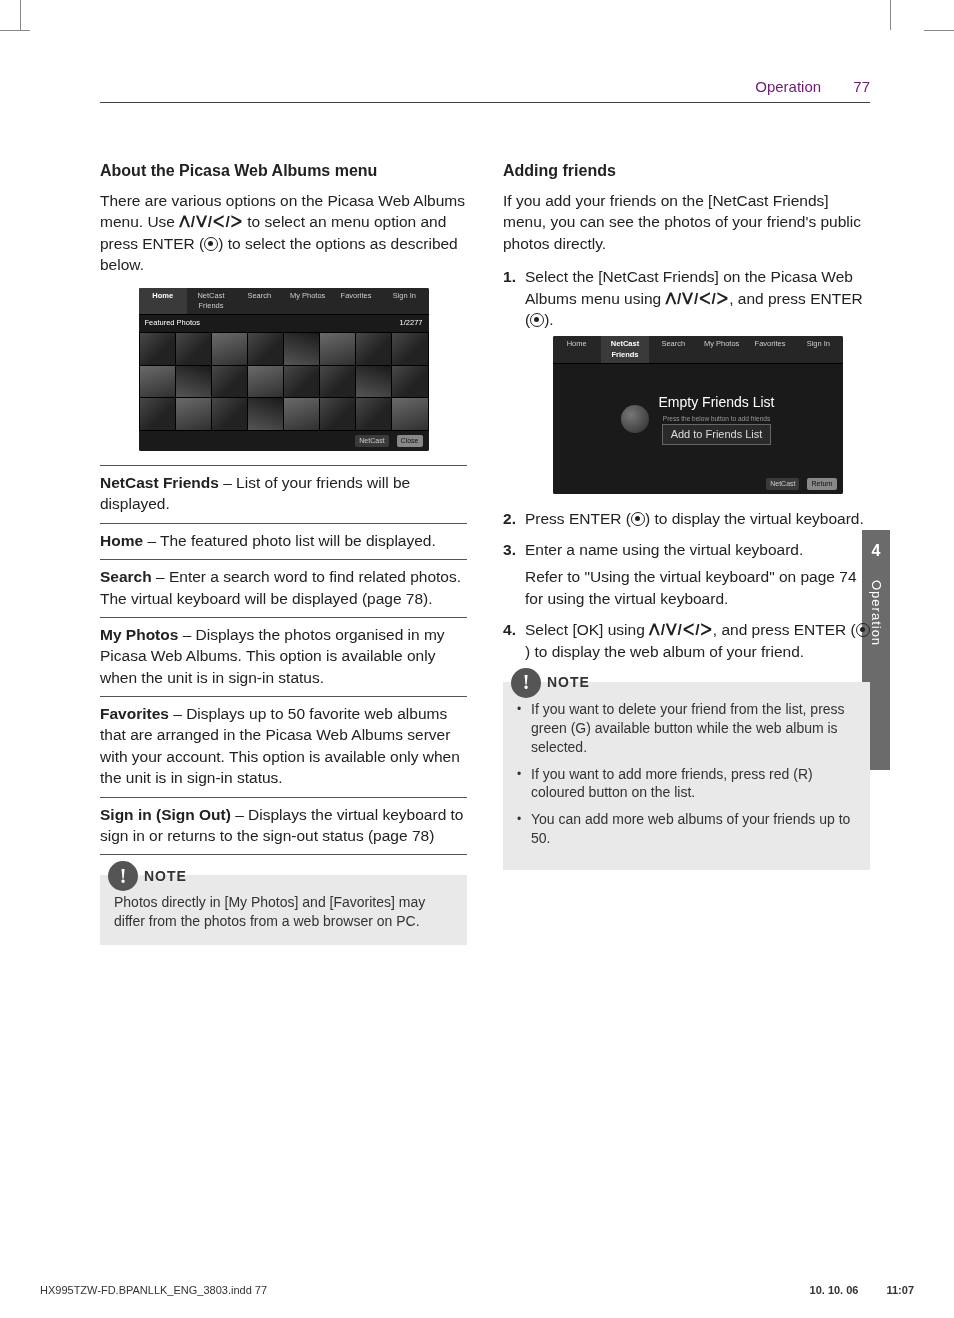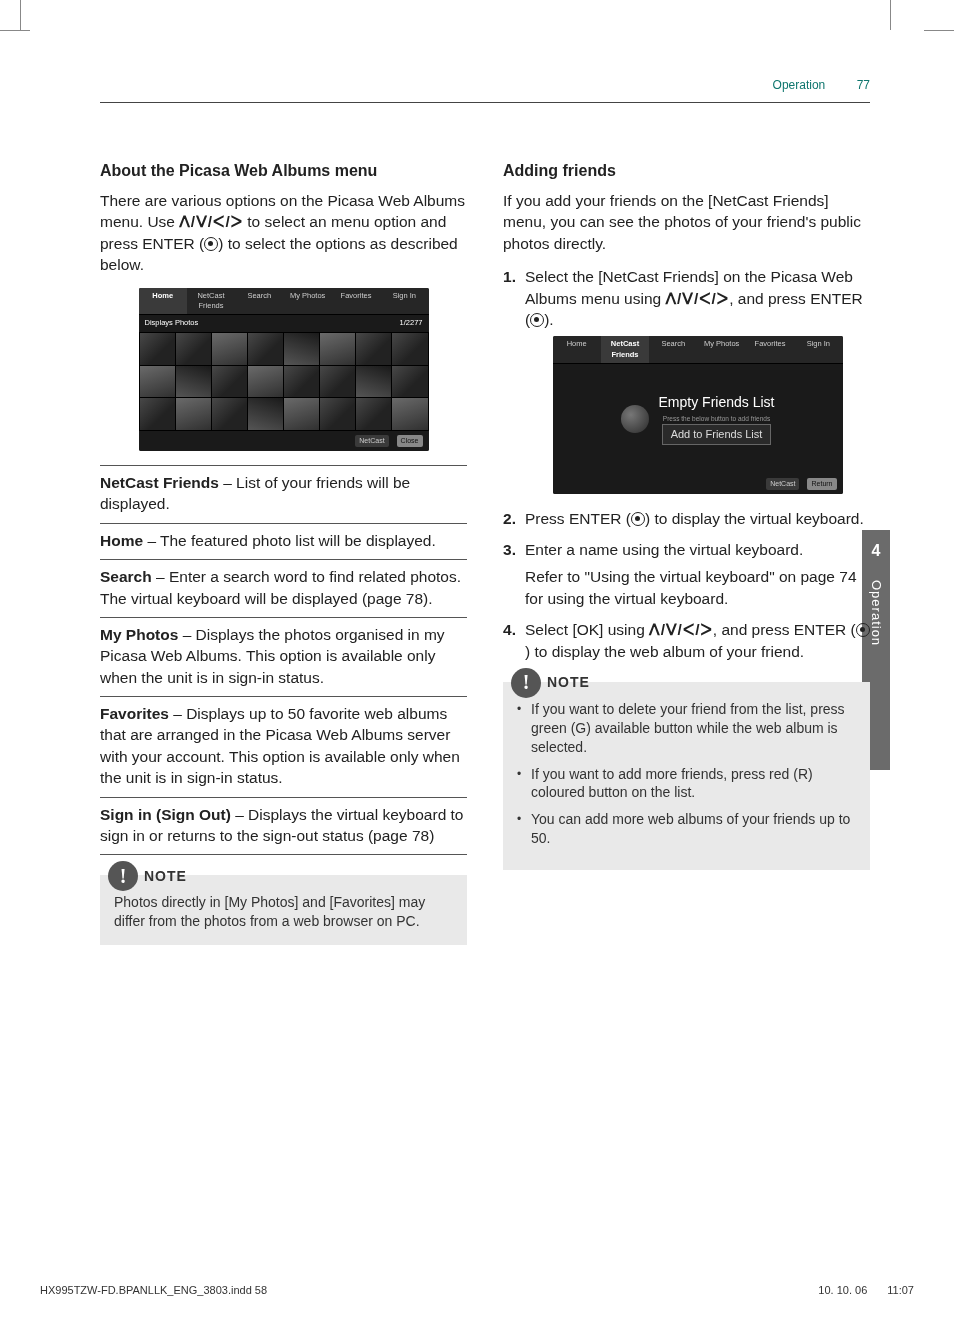--- a/index.html
+++ b/index.html
@@ -3,21 +3,21 @@
 <meta charset="utf-8">
 <style>
   * { box-sizing: border-box; margin: 0; padding: 0; }
   html, body { width: 954px; height: 1318px; background: #fff; font-family: "Helvetica Neue", Arial, sans-serif; color: #222; }
   .page { position: relative; width: 954px; height: 1318px; }
   .cropmark { position: absolute; background: #888; }
   .cropmark.v { width: 1px; height: 30px; }
   .cropmark.h { width: 30px; height: 1px; }
 
   .sheet { position: absolute; left: 20px; top: 30px; width: 910px; height: 1258px; }
-  .header { position: absolute; right: 60px; top: 48px; font-size: 12px; color: #0f766e; }
+  .header { position: absolute; right: 60px; top: 48px; font-size: 15px; color: #701a75; }
   .header .pn { margin-left: 28px; }
   .header-rule { position: absolute; left: 80px; right: 60px; top: 72px; height: 1px; background: #444; }
 
   .cols { position: absolute; left: 80px; right: 60px; top: 130px; display: flex; gap: 36px; }
   .col { flex: 1 1 0; font-size: 15.5px; line-height: 1.38; color: #222; }
 
   .h2 { font-weight: 700; font-size: 16px; margin-bottom: 8px; }
   p { margin-bottom: 12px; }
 
   .glyphs { font-weight: 700; letter-spacing: 1px; }
@@ -61,21 +61,21 @@
   .note .badge .lbl { font-weight:900; letter-spacing:1px; color:#333; font-size:14px; }
   .note ul { list-style: none; }
   .note ul li { position:relative; padding-left:14px; margin-bottom:8px; }
   .note ul li::before { content:"•"; position:absolute; left:0; font-size:12px; top:1px;}
 
   .sidetab { position:absolute; right:40px; top:500px; width:28px; height:240px; background:#6b6b6b; color:#fff; display:flex; flex-direction:column; align-items:center; padding-top:12px; gap:20px; font-size:13px; }
   .sidetab .num { font-weight:700; font-size:16px; }
   .sidetab .lbl { writing-mode: vertical-rl; letter-spacing:1px; }
 
   .printfoot { position:absolute; left:40px; right:40px; bottom:22px; display:flex; justify-content:space-between; font-size:11px; color:#333; }
-  .printfoot .right { display:flex; gap:20px; }
+  .printfoot .right { display:flex; gap:28px;font-weight:bold; }
 </style>
 </head>
 <body>
 
 <div class="page">
 
   <div class="cropmark v" style="left:20px; top:0;"></div>
   <div class="cropmark h" style="left:0; top:30px;"></div>
   <div class="cropmark v" style="left:890px; top:0;"></div>
   <div class="cropmark h" style="right:0; top:30px;"></div>
@@ -104,21 +104,21 @@
           <div class="shot-inner">
             <div class="shot-tabs">
               <span class="sel">Home</span>
               <span>NetCast Friends</span>
               <span>Search</span>
               <span>My Photos</span>
               <span>Favorites</span>
               <span>Sign In</span>
             </div>
             <div class="shot-sub">
-              <span>Displays Photos</span>
+              <span>Featured Photos</span>
               <span>1/2277</span>
             </div>
             <div class="shot-grid">
               <div></div>
                 <div></div>
                 <div></div>
                 <div></div>
                 <div></div>
                 <div></div>
                 <div></div>
@@ -220,19 +220,19 @@
             <li>If you want to delete your friend from the list, press green (G) available button while the web album is selected.</li>
             <li>If you want to add more friends, press red (R) coloured button on the list.</li>
             <li>You can add more web albums of your friends up to 50.</li>
           </ul>
         </div>
       </div>
     </div>
   </div>
 
   <div class="printfoot">
-    <span>HX995TZW-FD.BPANLLK_ENG_3803.indd   58</span>
+    <span>HX995TZW-FD.BPANLLK_ENG_3803.indd   77</span>
     <span class="right">
       <span>10. 10. 06</span>
       <span>11:07</span>
     </span>
   </div>
 </div>
 
 </body></html>

